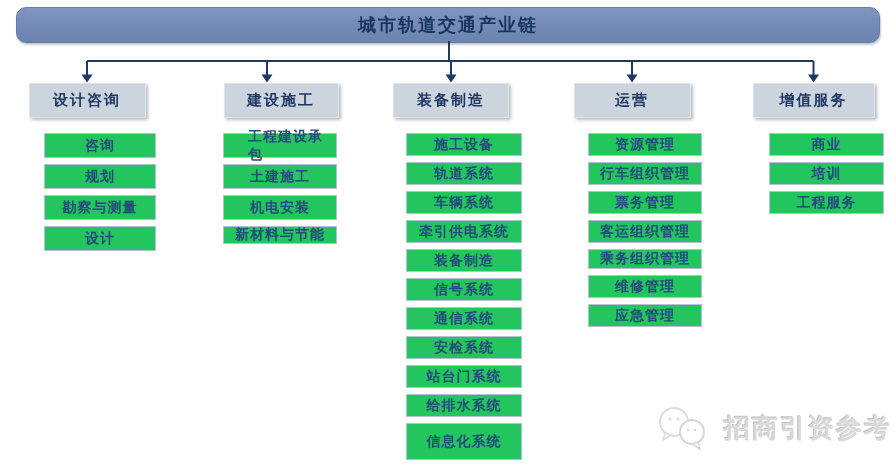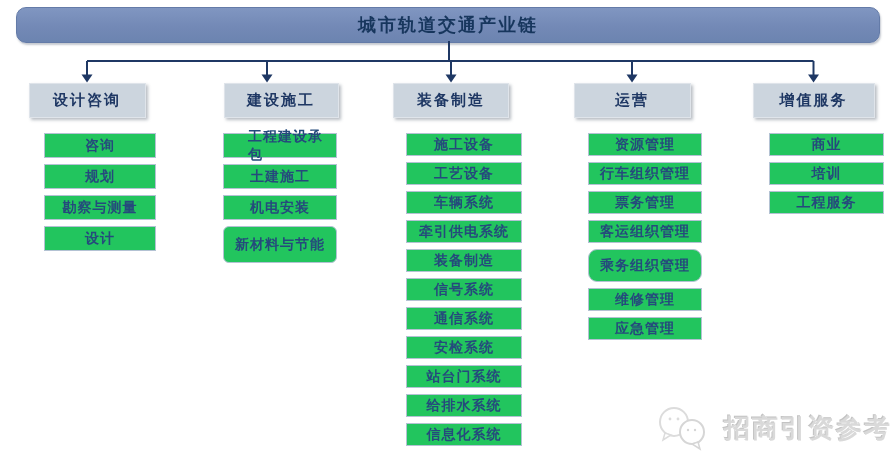--- a/index.html
+++ b/index.html
@@ -72,43 +72,43 @@
         <div class="item" style="height: 25px;">咨询</div>
         <div class="item" style="height: 25px;">规划</div>
         <div class="item" style="height: 25px;">勘察与测量</div>
         <div class="item" style="height: 25px;">设计</div>
       </div>
       <div class="column" style="left: 197px; width: 140px;">
         <div class="hdr" style="width: 115px; margin-left: 28px;">建设施工</div>
         <div class="item" style="height: 25px; padding-left: 24px;">工程建设承包</div>
         <div class="item" style="height: 25px;">土建施工</div>
         <div class="item" style="height: 25px;">机电安装</div>
-        <div class="item" style="height: 37px; border-radius: 6px;">新材料与节能</div>
+        <div class="item" style="height: 18px;">新材料与节能</div>
       </div>
       <div class="column" style="left: 380px; width: 142px;">
         <div class="hdr" style="width: 116px;">装备制造</div>
         <div class="item" style="height: 23px;">施工设备</div>
-        <div class="item" style="height: 23px;">工艺设备</div>
+        <div class="item" style="height: 23px;">轨道系统</div>
         <div class="item" style="height: 23px;">车辆系统</div>
         <div class="item" style="height: 23px;">牵引供电系统</div>
         <div class="item" style="height: 23px;">装备制造</div>
         <div class="item" style="height: 23px;">信号系统</div>
         <div class="item" style="height: 23px;">通信系统</div>
         <div class="item" style="height: 23px;">安检系统</div>
         <div class="item" style="height: 23px;">站台门系统</div>
         <div class="item" style="height: 23px;">给排水系统</div>
-        <div class="item" style="height: 23px;">信息化系统</div>
+        <div class="item" style="height: 37px;">信息化系统</div>
       </div>
       <div class="column" style="left: 562px; width: 140px;">
         <div class="hdr" style="width: 117px;">运营</div>
         <div class="item" style="height: 23px;">资源管理</div>
         <div class="item" style="height: 23px;">行车组织管理</div>
         <div class="item" style="height: 23px;">票务管理</div>
         <div class="item" style="height: 23px;">客运组织管理</div>
-        <div class="item" style="height: 33px; border-radius: 9px;">乘务组织管理</div>
+        <div class="item" style="height: 20px;">乘务组织管理</div>
         <div class="item" style="height: 23px;">维修管理</div>
         <div class="item" style="height: 23px;">应急管理</div>
       </div>
       <div class="column" style="left: 743px; width: 141px;">
         <div class="hdr" style="width: 122px;">增值服务</div>
         <div class="item" style="height: 23px;">商业</div>
         <div class="item" style="height: 23px;">培训</div>
         <div class="item" style="height: 23px;">工程服务</div>
       </div>
     </div>

